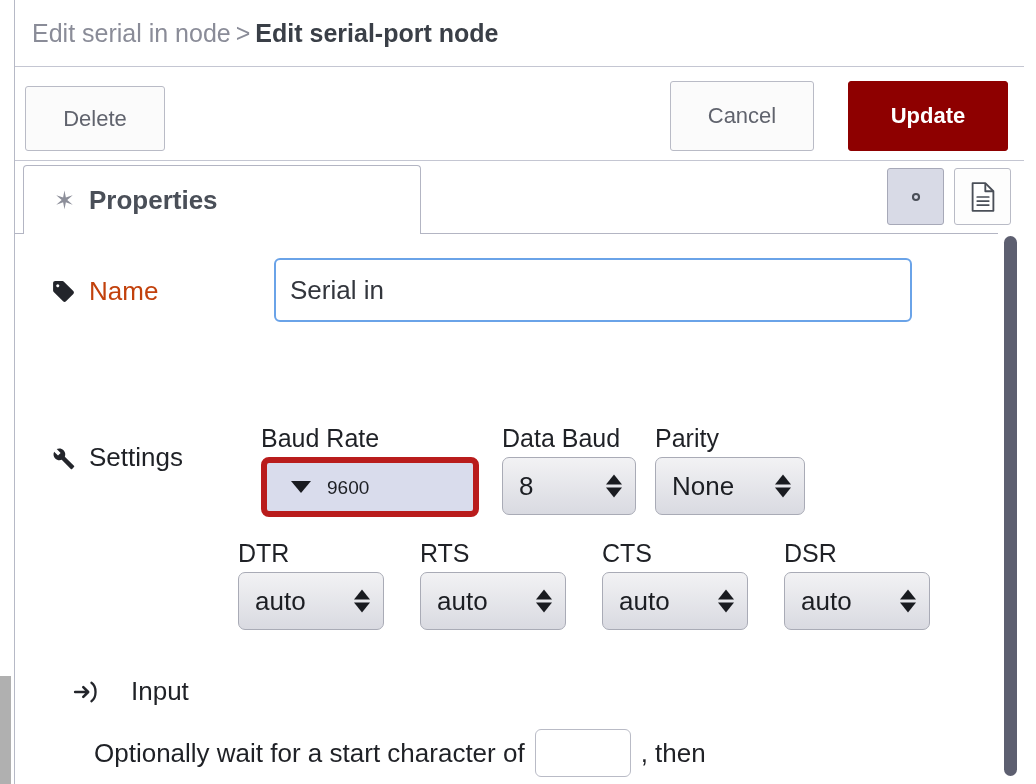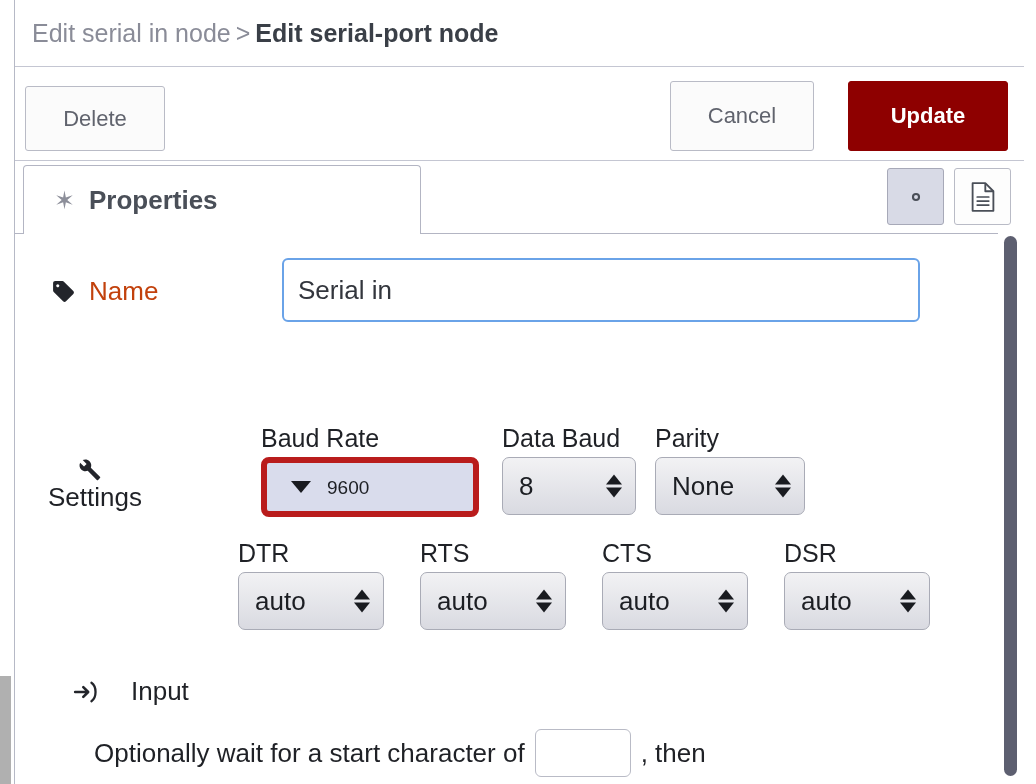--- a/index.html
+++ b/index.html
@@ -226,21 +226,20 @@
   
   .text-input {
     box-sizing: border-box;
     font-family: "Liberation Sans", sans-serif;
     font-size: 26px;
     color: #33363d;
     padding: 0 14px;
     border-radius: 6px;
     background: #ffffff;
     outline: none;
-    margin-left: 8px;
   }
   .text-input::placeholder { color: #9a9da6; }
   .input-focus { border: 2px solid #6aa3e8; }
   .input-error { border: 2px solid #c9543a; }
 
   
   .search-btn {
     box-sizing: border-box;
     width: 72px;
     height: 66px;
@@ -444,21 +443,21 @@
             <svg width="25" height="25" viewBox="0 0 24 24" fill="#23252b" aria-hidden="true">
               <path d="M21.4 11.6L12.4 2.6C12 2.2 11.5 2 11 2H4c-1.1 0-2 .9-2 2v7c0 .5.2 1 .6 1.4l9 9c.4.4.9.6 1.4.6s1-.2 1.4-.6l7-7c.4-.4.6-.9.6-1.4s-.2-1-.6-1.4zM6.5 8C5.7 8 5 7.3 5 6.5S5.7 5 6.5 5 8 5.7 8 6.5 7.3 8 6.5 8z"></path>
             </svg>
           </span>
           <span class="label-text">Name</span>
         </div>
         <input class="text-input input-focus" type="text" style="position: absolute; left: 259px; top: 0px; width: 638px; height: 64px;" value="Serial in">
       </div>
 
 
-      <div class="section-label" style="left:33px; top:222px;flex-direction:column;">
+      <div class="section-label" style="left:33px; top:208px;">
         <span class="label-icon">
           <svg width="26" height="26" viewBox="0 0 24 24" fill="#23252b" aria-hidden="true">
             <path d="M22.1 19.2l-8.4-8.4c.8-2 .4-4.4-1.2-6C10.8 3.1 8.2 2.8 6.2 3.8l3.6 3.6-2.4 2.4L3.8 6.2C2.8 8.2 3.1 10.8 4.8 12.5c1.6 1.6 4 2 6 1.2l8.4 8.4c.3.3.9.3 1.2 0l1.7-1.7c.4-.3.4-.9 0-1.2z"></path>
           </svg>
         </span>
         <span class="label-text">Settings</span>
       </div>
 
       <div class="field-col" style="left:246px; top:192px; width:218px;">
         <div class="field-head">Baud Rate</div>

